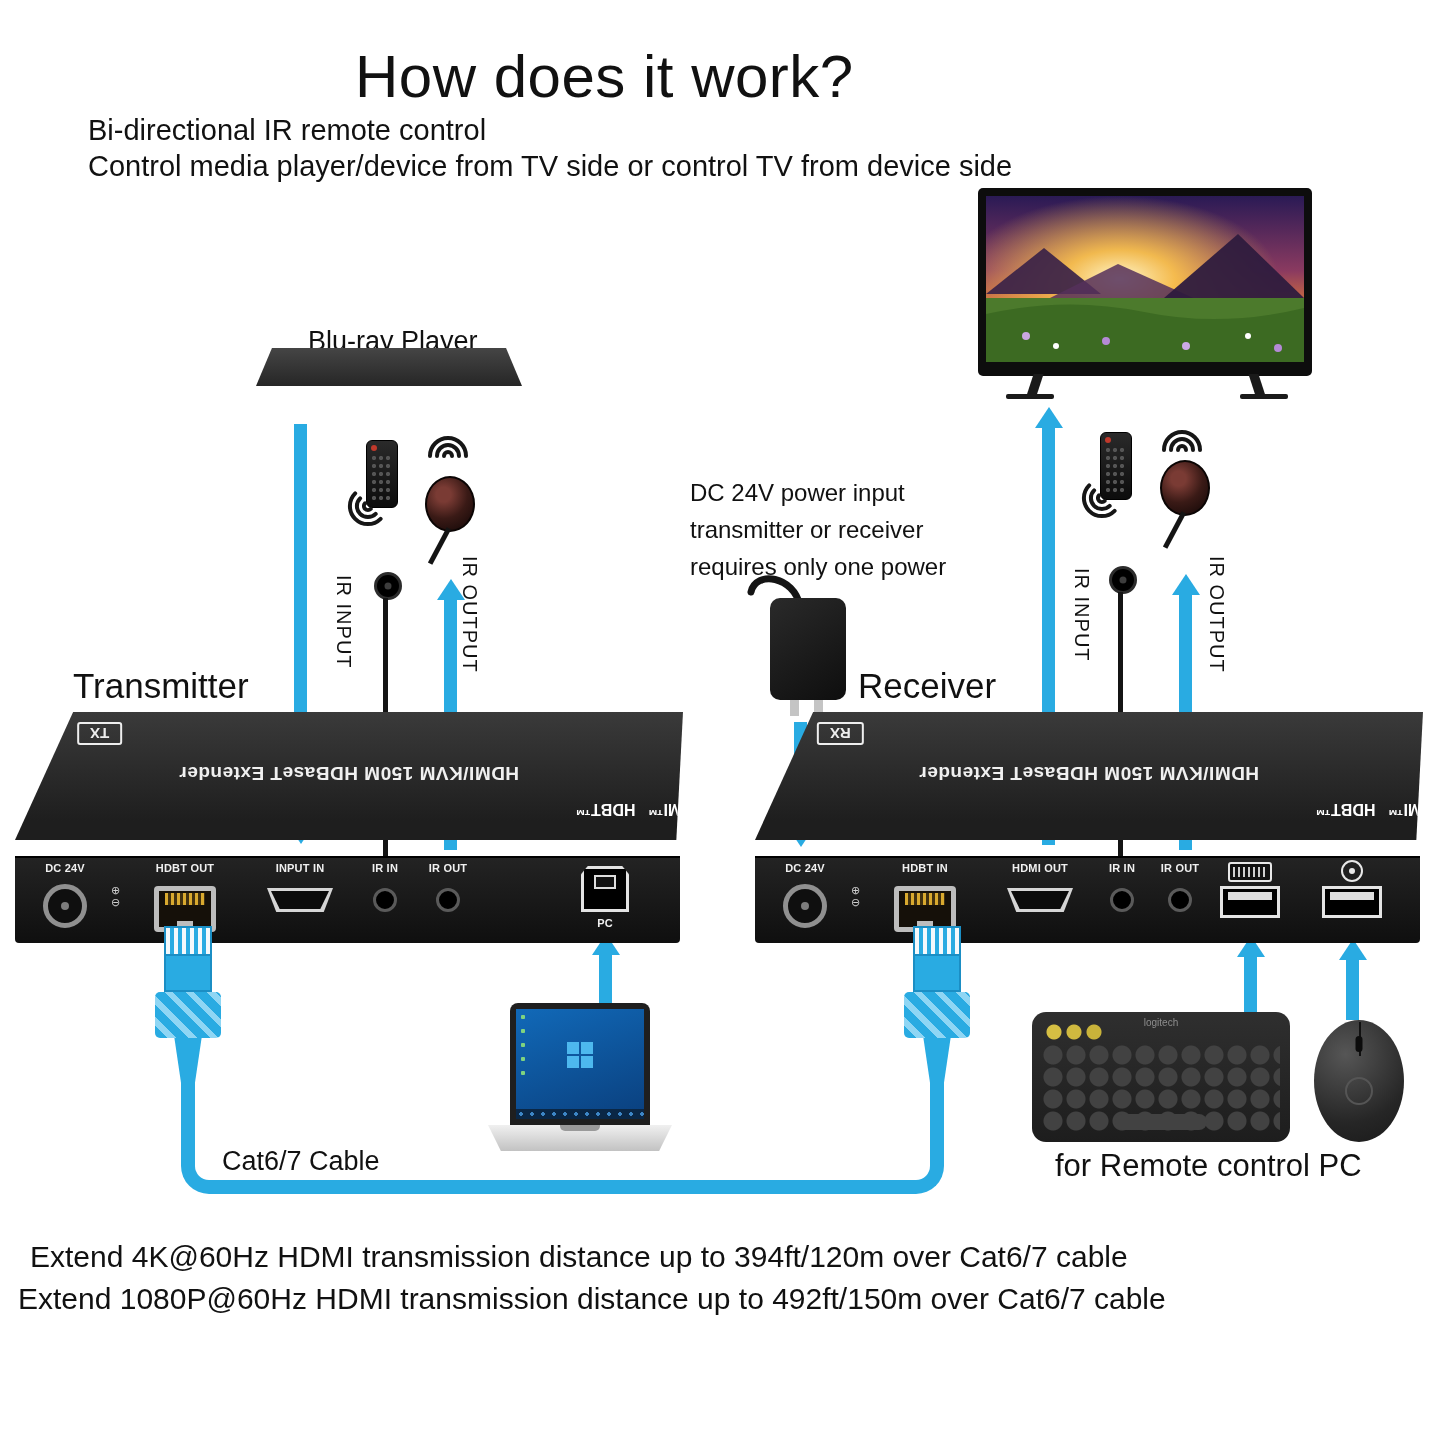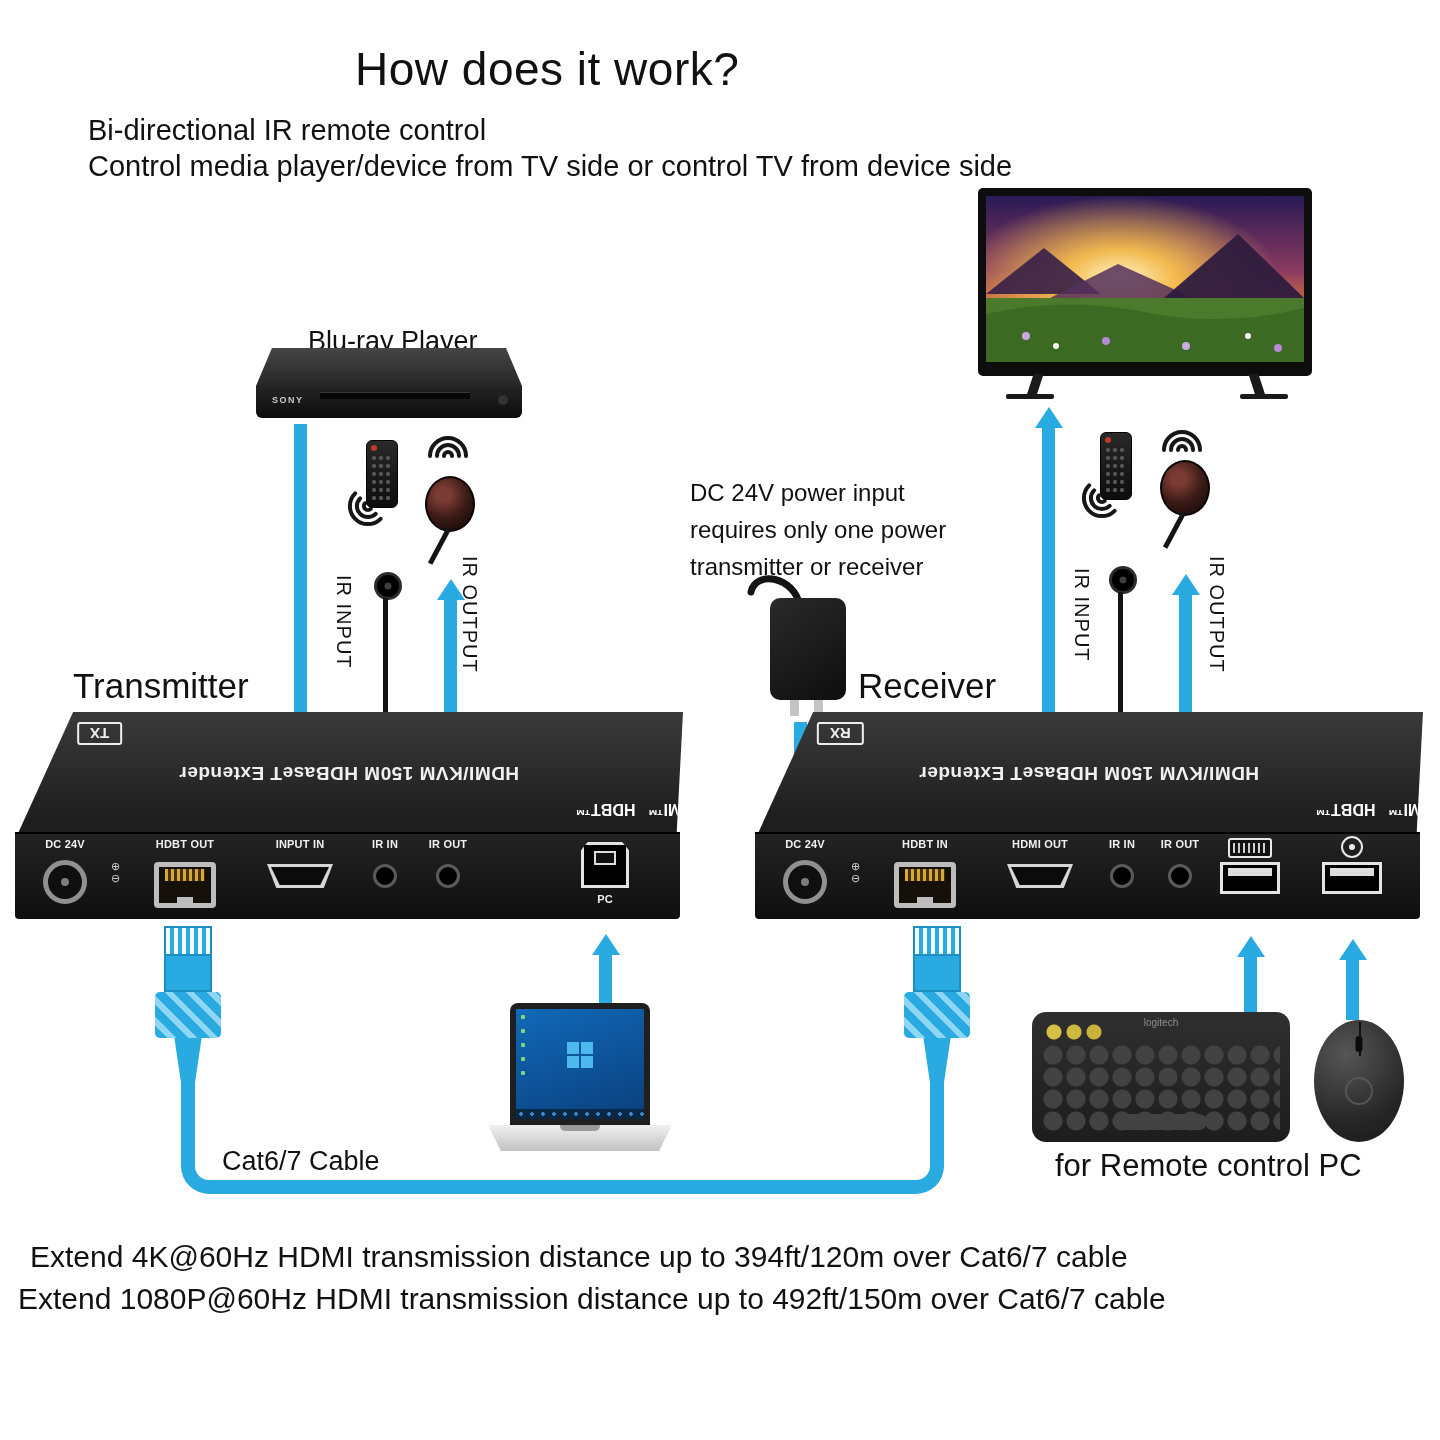--- a/index.html
+++ b/index.html
@@ -1,42 +1,42 @@
 <!DOCTYPE html>
 <html><head>
 <meta charset="utf-8">
 <style>
   html,body{margin:0;padding:0;}
   body{width:1440px;height:1440px;position:relative;background:#fff;
        font-family:"Liberation Sans",sans-serif;color:#111;overflow:hidden;}
   .n{position:absolute;}
 
   
-  .title{font-size:46px;letter-spacing:.5px;}
+  .title{font-size:60px;letter-spacing:.5px;}
   .intro{font-size:29px;}
   .biglab{font-size:35px;}
   .midlab{font-size:27px;}
   .note{font-size:24px;line-height:37px;}
   .kbnote{font-size:31px;line-height:40px;}
   .footer{font-size:30px;}
   .vlabel{writing-mode:vertical-rl;font-size:20px;letter-spacing:1px;color:#111;}
 
   
   .arr{position:absolute;width:13px;background:#29abe2;}
   .arr.up::before{content:"";position:absolute;left:50%;top:-21px;transform:translateX(-50%);
       border:14px solid transparent;border-top:none;border-bottom:21px solid #29abe2;}
   .arr.down::after{content:"";position:absolute;left:50%;bottom:-21px;transform:translateX(-50%);
       border:14px solid transparent;border-bottom:none;border-top:21px solid #29abe2;}
 
   
   .extbox{position:absolute;width:668px;height:213px;}
   .ext-top{position:absolute;left:0;top:0;width:668px;height:128px;
       background:linear-gradient(180deg,#3a3a3a,#1e1e1e 85%);
       clip-path:polygon(8.7% 0,100% 0,99% 100%,0 100%);}
-  .ext-front{position:absolute;left:0;top:120px;width:665px;height:85px;
+  .ext-front{position:absolute;left:0;top:144px;width:665px;height:85px;
       background:linear-gradient(180deg,#232323,#0f0f0f);border-top:2px solid #000;
       border-radius:0 0 4px 4px;}
   .badge{position:absolute;border:2px solid #eee;color:#eee;font-weight:bold;font-size:15px;
       padding:1px 11px;border-radius:3px;transform:rotate(180deg);}
   .toplabel{position:absolute;left:0;width:100%;text-align:center;color:#f0f0f0;font-weight:bold;
       font-size:19px;transform:rotate(180deg);letter-spacing:.5px;}
   .logos{position:absolute;display:flex;gap:12px;color:#fff;font-weight:bold;font-size:16px;
       transform:rotate(180deg);align-items:baseline;}
 
   .pgroup{position:absolute;text-align:center;top:4px;}
@@ -168,25 +168,20 @@
 </head>
 <body>
 
 <div class="n title" style="left:355px;top:42px;">How does it work?</div>
 <div class="n intro" style="left:88px;top:114px;">Bi-directional IR remote control</div>
 <div class="n intro" style="left:88px;top:150px;">Control media player/device from TV side or control TV from device side</div>
 
 <div class="n midlab" style="left:308px;top:326px;">Blu-ray Player</div>
 <div class="n" style="left:256px;top:348px;width:266px;height:72px;">
   <div class="bd-top"></div>
-  <div class="bd-front">
-    <div class="bd-brand">SONY</div>
-    <div class="bd-tray"></div>
-    <div class="bd-btn"></div>
-  </div>
 </div>
 
 <div class="tvframe">
   <div class="tvscreen">
     <svg width="318" height="166" viewBox="0 0 318 166">
       <defs>
         <linearGradient id="sky" x1="0" y1="0" x2="0" y2="1">
           <stop offset="0" stop-color="#2a1a55"></stop>
             <stop offset="0.45" stop-color="#8a3a60"></stop>
           <stop offset="0.7" stop-color="#e07a35"></stop>
@@ -214,22 +209,22 @@
     </svg>
   </div>
 </div>
 <div class="tvleg" style="left:1030px;top:374px;transform:skewX(-18deg);"></div>
 <div class="tvleg" style="left:1252px;top:374px;transform:skewX(18deg);"></div>
 <div class="tvfoot" style="left:1006px;top:394px;"></div>
 <div class="tvfoot" style="left:1240px;top:394px;"></div>
 
 <div class="n note" style="left:690px;top:474px;">
   <div>DC 24V power input</div>
+  <div>transmitter or receiver</div>
   <div>requires only one power</div>
-  <div>transmitter or receiver</div>
 </div>
 
 <div class="remote" style="left:366px;top:440px;"></div>
 <svg class="n" style="left:334px;top:498px;transform:rotate(225deg);" width="48" height="36" viewBox="0 0 48 36">
   <g fill="none" stroke="#161616" stroke-width="4" stroke-linecap="round">
     <path d="M6 32 A18 18 0 0 1 42 32"></path>
       <path d="M13 32 A11 11 0 0 1 35 32"></path>
       <path d="M20 32 A4 4 0 0 1 28 32"></path>
   </g>
 </svg>

